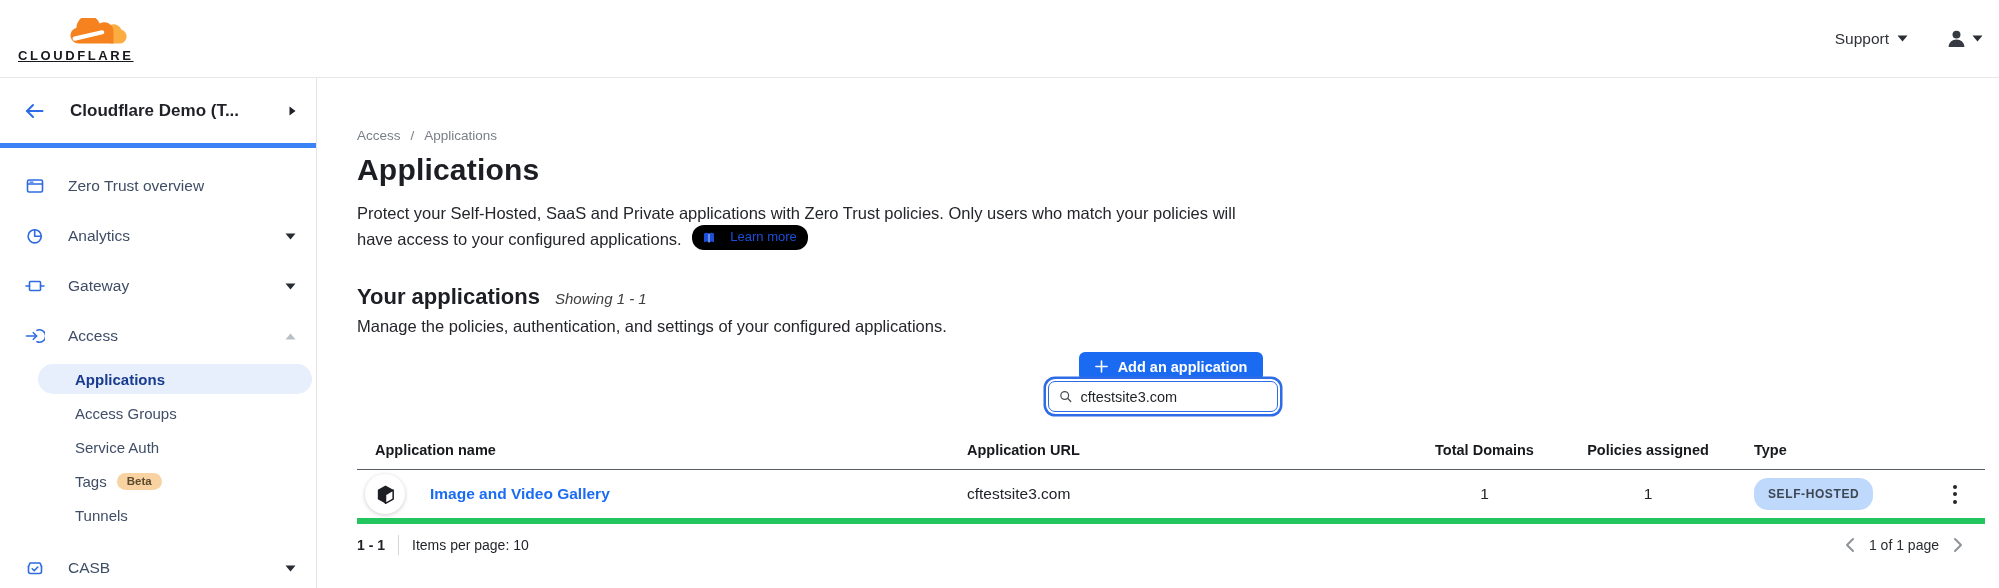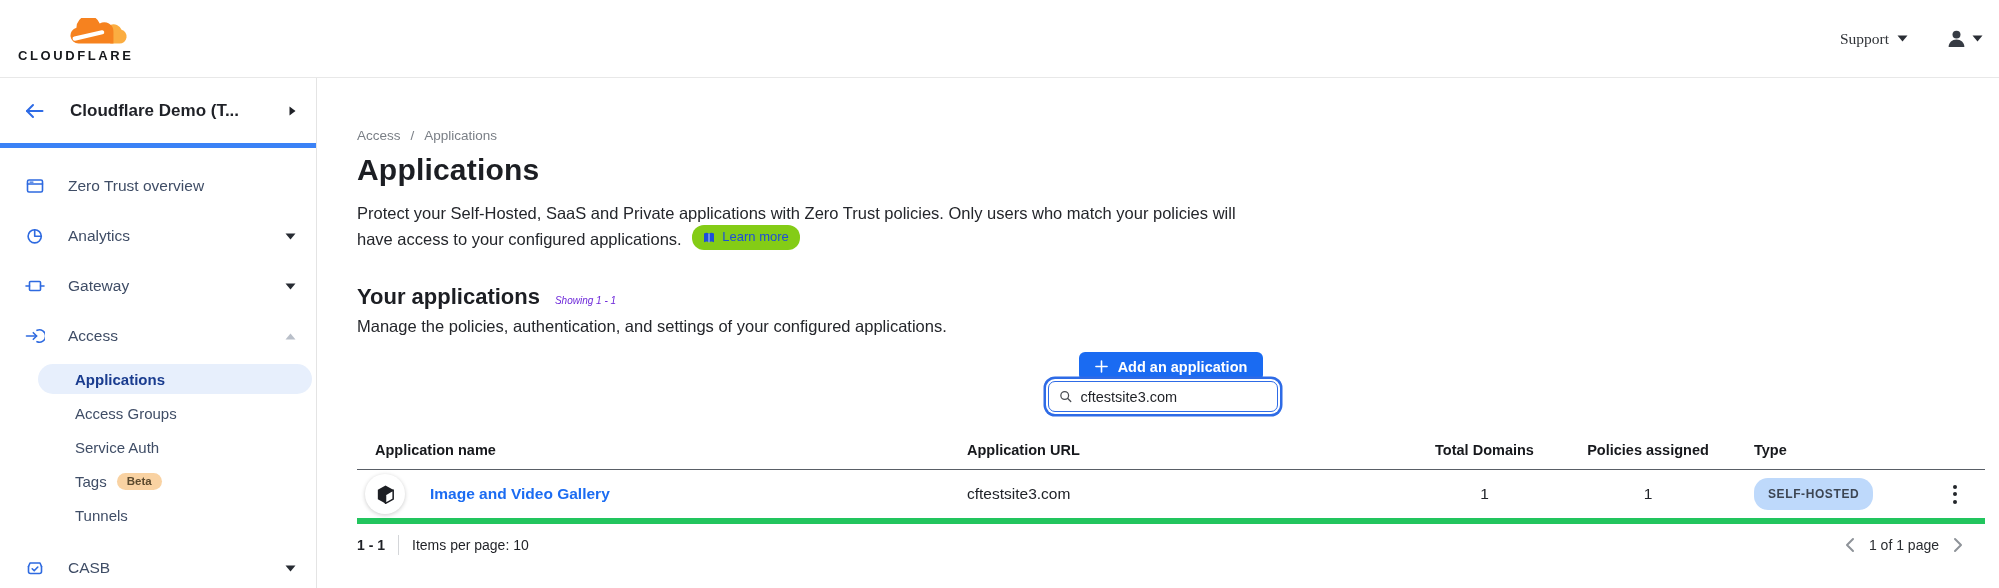--- a/index.html
+++ b/index.html
@@ -5,23 +5,23 @@
   * { box-sizing: border-box; margin: 0; padding: 0; }
   html,body { background:#f7f7f7; }
   body { font-family: "Liberation Sans", sans-serif; }
   .page { position:relative; width:1999px; height:588px; background:#fff; overflow:hidden; }
 
   
   .topbar { height:78px; display:flex; align-items:center; justify-content:space-between;
             border-bottom:1px solid #e8e8e8; padding:0 10px 0 18px; background:#fff; }
   .logo { width:134px; cursor:pointer; }
   .logo svg { display:block; margin:3px 0 0 50px; }
-  .wordmark { font-size:13px; font-weight:800; letter-spacing:2.6px; color:#17191d; margin-top:0px; }
+  .wordmark { font-size:13px; font-weight:800; letter-spacing:2.6px; color:#17191d; margin-top:0px;text-decoration:underline; }
   .topbar-right { display:flex; align-items:center; gap:38px; padding-right:6px; }
-  .support { display:flex; align-items:center; gap:8px; font-size:15.5px; color:#2f3237; cursor:pointer;font-family:Liberation Serif, serif; }
+  .support { display:flex; align-items:center; gap:8px; font-size:15.5px; color:#2f3237; cursor:pointer; }
   .account-menu { display:flex; align-items:center; gap:5px; cursor:pointer; }
 
   .caret-down { width:11px; height:7px; display:inline-block; }
   .caret-up { width:11px; height:7px; display:inline-block; }
 
   
   .body-row { display:flex; height:510px; }
 
   
   .sidebar { width:317px; flex:none; border-right:1px solid #e4e4e4; background:#fff; }
@@ -44,26 +44,26 @@
   .beta-badge { margin-left:10px; background:#f9d2a2; color:#5c4a2e; font-size:11.5px; font-weight:600;
                 padding:2.5px 10px; border-radius:10px; }
   .casb { margin-top:13px; }
 
   
   .main { flex:1; padding:50px 0 0 40px; }
   .breadcrumb { display:flex; gap:10px; font-size:13.5px; color:#7a7f86; }
   .breadcrumb .bc-link { cursor:pointer; }
   .page-title { margin-top:10px; font-size:30px; font-weight:700; color:#1c1e23; letter-spacing:0.2px; }
   .intro { margin-top:15px; font-size:16.5px; line-height:1.42; color:#24262b; max-width:890px; }
-  .learn-more { display:inline-flex; align-items:center; gap:6px; background:#84cc16; color:#1d4ed8;
+  .learn-more { display:inline-flex; align-items:center; gap:14px; background:#000000; color:#1d4ed8;
                 font-size:13px; font-weight:500; padding:3px 11px; border-radius:12px; margin-left:6px;
                 vertical-align:2px; cursor:pointer; white-space:nowrap; }
   .section-head { margin-top:32px; display:flex; align-items:baseline; gap:15px; }
   .section-title { font-size:22px; font-weight:700; color:#1c1e23; }
-  .showing { font-style:italic; font-size:10px; color:#6d28d9; }
+  .showing { font-style:italic; font-size:15px; color:#404040; }
   .section-sub { margin-top:7px; font-size:16.5px; color:#24262b; }
 
   .toolbar { margin-top:16px; width:1628px; display:flex; justify-content:space-between; align-items:center;flex-direction:column; }
   .add-btn { display:inline-flex; align-items:center; gap:10px; background:#1a6bf2; color:#fff;
              font-size:14.5px; font-weight:600; border:none; border-radius:6px; padding:0 16px; height:29px;
              cursor:pointer; font-family:inherit; }
   .search-wrap { display:flex; align-items:center; gap:8px; width:230px; height:31px;
                  border:1.5px solid #2e6be6; border-radius:7px; background:#fff; padding:0 10px;
                  margin-right:16px; box-shadow:0 0 0 2px #fff, 0 0 0 4.5px #2e6be6; }
   .search-input { border:none; outline:none; width:100%; font-size:14.5px; font-weight:500; color:#1f2126;

